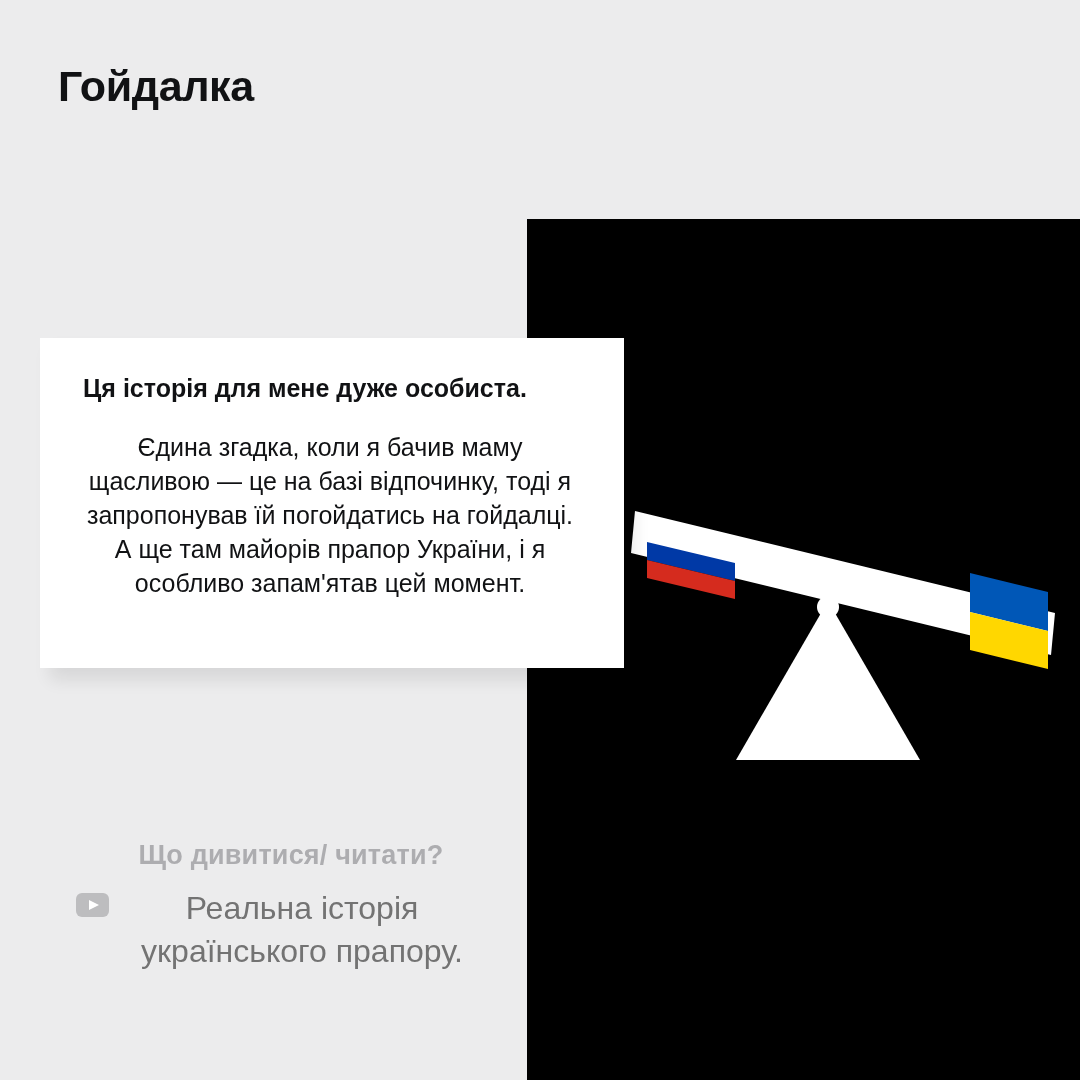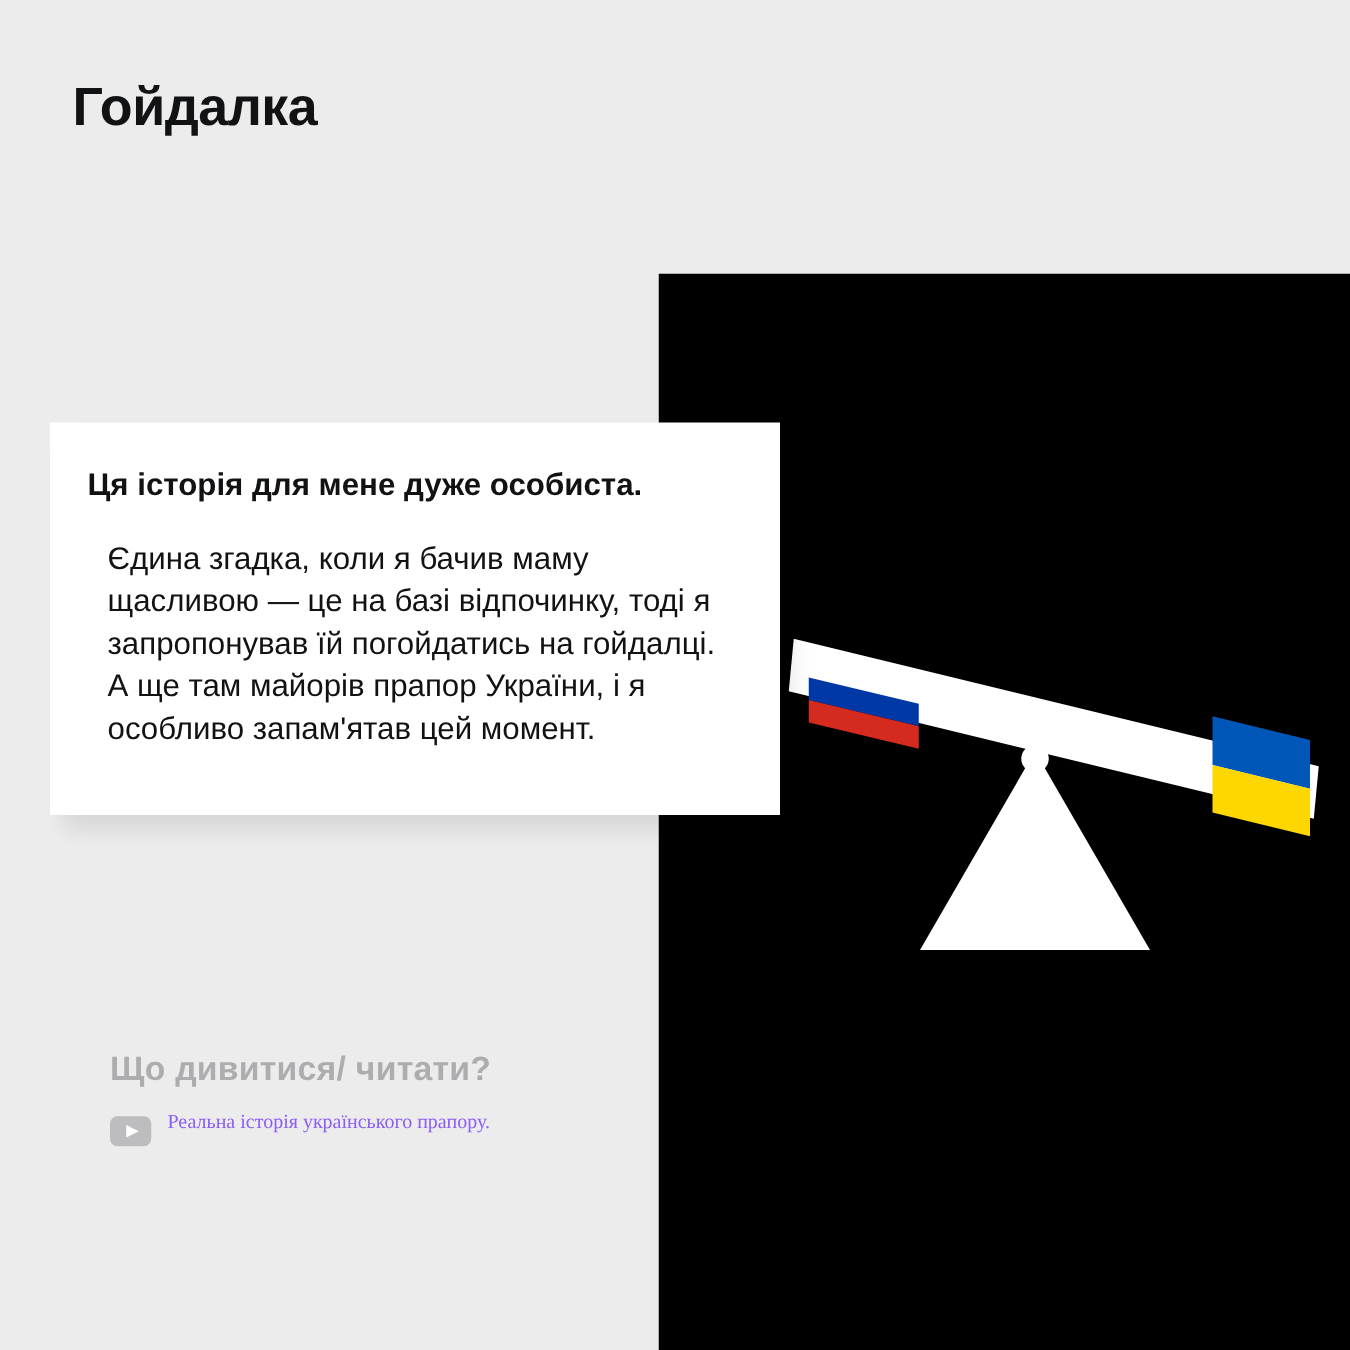--- a/index.html
+++ b/index.html
@@ -13,20 +13,21 @@
     font-family: "Liberation Sans", sans-serif;
     overflow: hidden;
     position: relative;
   }
 
   .canvas {
     position: absolute;
     inset: 0;
     width: 940px;
     height: 1080px;
+    text-align: center;
   }
 
   
   .title-block {
     position: absolute;
     left: 58px;
     top: 62px;
     line-height: 1.12;
   }
   .title-line {
@@ -57,21 +58,21 @@
   }
 
   
   .quote-card {
     position: absolute;
     left: 40px;
     top: 338px;
     width: 584px;
     background: #ffffff;
     box-shadow: 10px 12px 16px rgba(0,0,0,0.09);
-    padding: 34px 34px 36px 30px;
+    padding: 34px 34px 52px 30px;
     box-sizing: border-box;
   }
   .quote-heading {
     font-size: 25px;
     font-weight: bold;
     color: #111214;
     line-height: 1.28;
     margin: 0 0 26px 0;
     max-width: 470px;
   }
@@ -82,21 +83,20 @@
     margin: 16px;
     max-width: 540px;
   }
 
   
   .footer {
     position: absolute;
     left: 76px;
     top: 840px;
     width: 430px;
-    margin-left: 12px;
   }
   .footer-title {
     font-size: 27px;
     font-weight: bold;
     color: #adadb0;
     margin: 0 0 16px 0;
     letter-spacing: 0.2px;
   }
   .footer-row {
     display: flex;
@@ -115,25 +115,24 @@
   .yt-icon::after {
     content: "";
     position: absolute;
     left: 13px;
     top: 7px;
     border-left: 10px solid #ffffff;
     border-top: 5.5px solid transparent;
     border-bottom: 5.5px solid transparent;
   }
   .footer-link {
-    font-size: 16px;
-    color: #8b5cf6;
+    font-size: 32px;
+    color: #737373;
     line-height: 1.33;
     max-width: 360px;
-    font-family: Liberation Serif, serif;
   }
 </style>
 </head>
 <body>
 
 <div class="canvas">
 
   <div class="title-block">
     <div class="title-line">Гойдалка</div>
   </div>

